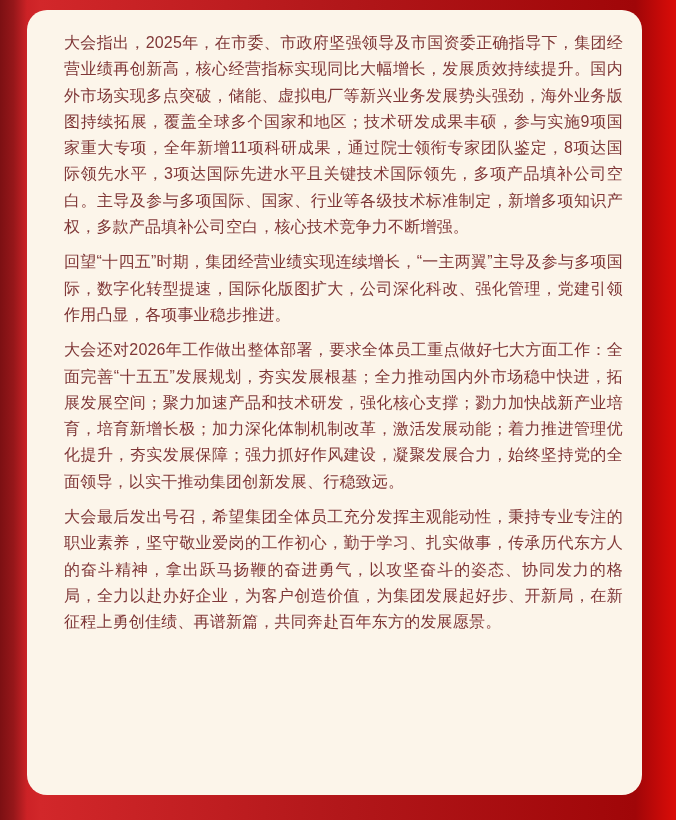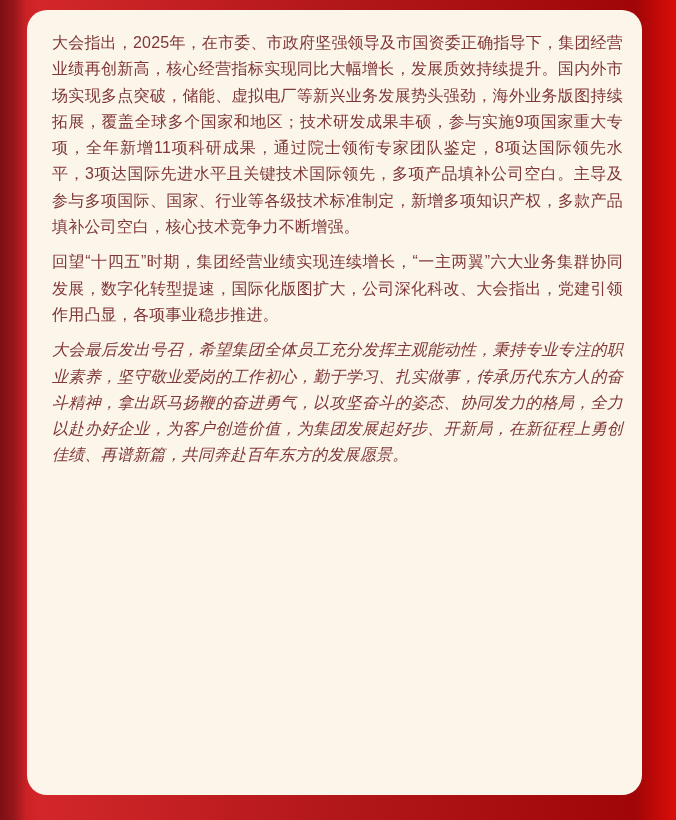--- a/index.html
+++ b/index.html
@@ -28,33 +28,33 @@
     top: 10px;
     width: 615px;
     height: 785px;
     box-sizing: border-box;
     background: #fcf5ea;
     border-radius: 20px;
     padding: 20px 19px 18px 25px;
     overflow: hidden;
   }
   .card p {
-    margin: 0 0 9px 0;
+    margin: 0 0 9px 12px;
     font-size: 16px;
     line-height: 26.3px;
     letter-spacing: 0.2px;
     color: #7f3737;
     text-align: justify;
     text-justify: inter-ideograph;
   }
   .card p:last-child {
     margin-bottom: 0;
-    font-style: italic;
   }
 </style>
 </head>
 <body>
 
 <main class="card">
   <p>大会指出，2025年，在市委、市政府坚强领导及市国资委正确指导下，集团经营业绩再创新高，核心经营指标实现同比大幅增长，发展质效持续提升。国内外市场实现多点突破，储能、虚拟电厂等新兴业务发展势头强劲，海外业务版图持续拓展，覆盖全球多个国家和地区；技术研发成果丰硕，参与实施9项国家重大专项，全年新增11项科研成果，通过院士领衔专家团队鉴定，8项达国际领先水平，3项达国际先进水平且关键技术国际领先，多项产品填补公司空白。主导及参与多项国际、国家、行业等各级技术标准制定，新增多项知识产权，多款产品填补公司空白，核心技术竞争力不断增强。</p>
-  <p>回望“十四五”时期，集团经营业绩实现连续增长，“一主两翼”六大业务集群协同发展，数字化转型提速，国际化版图扩大，公司深化科改、大会指出，党建引领作用凸显，各项事业稳步推进。</p>
+  <p>回望“十四五”时期，集团经营业绩实现连续增长，“一主两翼”主导及参与多项国际，数字化转型提速，国际化版图扩大，公司深化科改、强化管理，党建引领作用凸显，各项事业稳步推进。</p>
+  <p>大会还对2026年工作做出整体部署，要求全体员工重点做好七大方面工作：全面完善“十五五”发展规划，夯实发展根基；全力推动国内外市场稳中快进，拓展发展空间；聚力加速产品和技术研发，强化核心支撑；勠力加快战新产业培育，培育新增长极；加力深化体制机制改革，激活发展动能；着力推进管理优化提升，夯实发展保障；强力抓好作风建设，凝聚发展合力，始终坚持党的全面领导，以实干推动集团创新发展、行稳致远。</p>
   <p>大会最后发出号召，希望集团全体员工充分发挥主观能动性，秉持专业专注的职业素养，坚守敬业爱岗的工作初心，勤于学习、扎实做事，传承历代东方人的奋斗精神，拿出跃马扬鞭的奋进勇气，以攻坚奋斗的姿态、协同发力的格局，全力以赴办好企业，为客户创造价值，为集团发展起好步、开新局，在新征程上勇创佳绩、再谱新篇，共同奔赴百年东方的发展愿景。</p>
 </main>
 
 </body></html>

